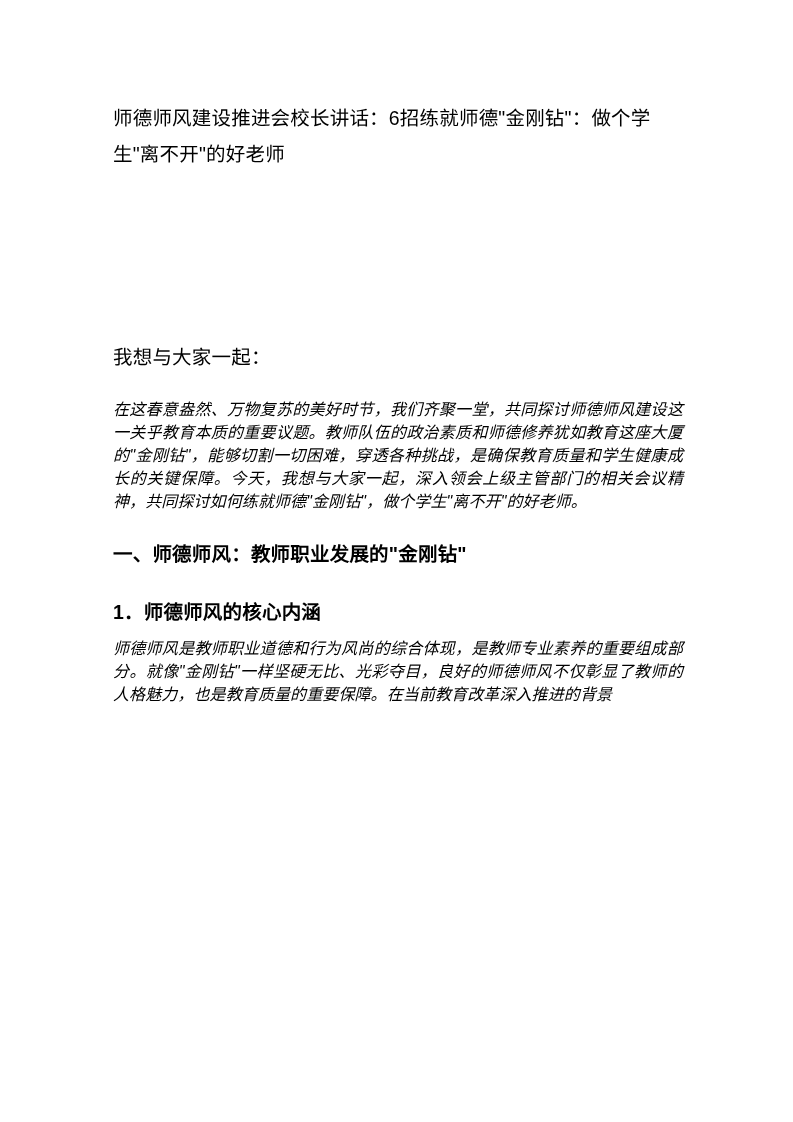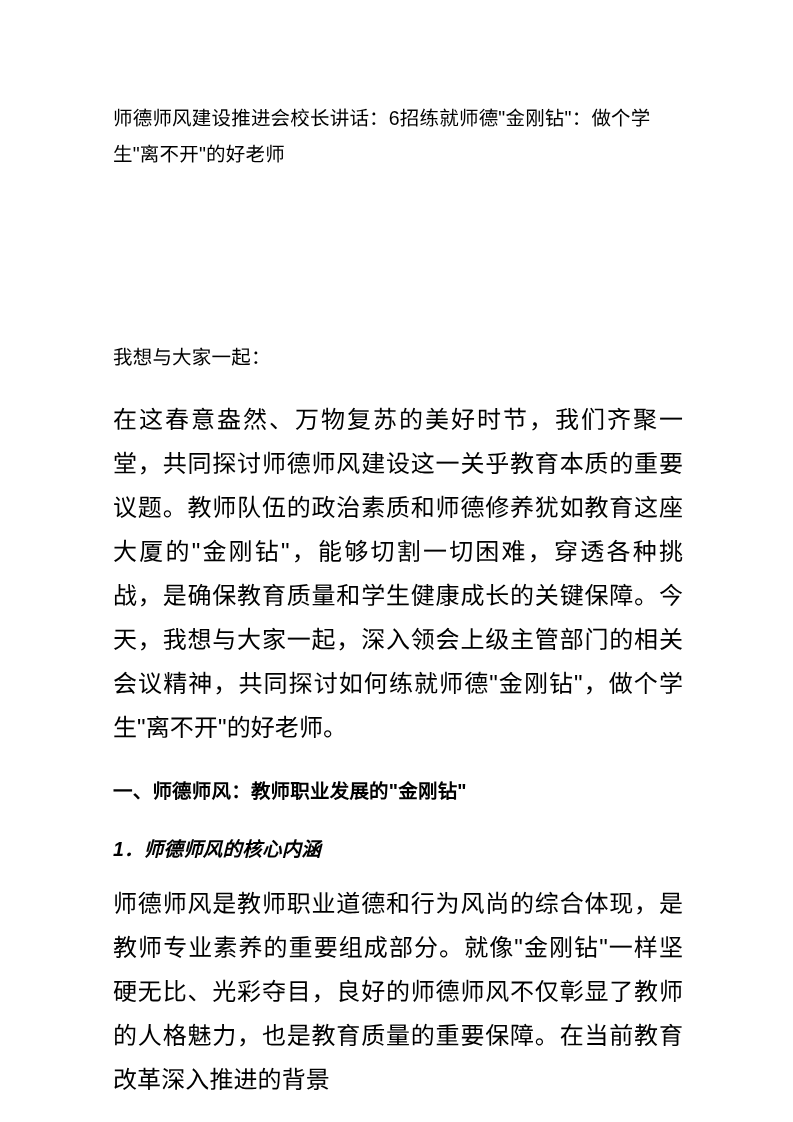--- a/index.html
+++ b/index.html
@@ -34,41 +34,41 @@
   .spacer-after-title {
     height: 168px;
   }
   .salutation {
     font-size: 19.5px;
     line-height: 34px;
     margin: 0 0 24px 0;
     letter-spacing: 0.2px;
   }
   p.body-para {
-    font-size: 24px;
-    line-height: 44px;
+    font-size: 16px;
+    line-height: 23px;
     margin: 0 0 18px 0;
     text-align: justify;
     text-justify: inter-ideograph;
     letter-spacing: 0.1px;
+    font-style: italic;
   }
   h2.heading-1 {
     font-size: 19.5px;
     line-height: 38px;
     font-weight: 700;
     margin: 22px 0 20px 0;
     letter-spacing: 0.2px;
   }
   h3.heading-2 {
     font-size: 19.5px;
     line-height: 38px;
     font-weight: 700;
-    margin: 20px 0 14px 0;
+    margin: 20px 0 6px 0;
     letter-spacing: 0.2px;
-    font-style: italic;
   }
 </style>
 </head>
 <body>
 
 <div class="page">
 
   <h1 class="doc-title">师德师风建设推进会校长讲话：6招练就师德"金刚钻"：做个学生"离不开"的好老师</h1>
 
   <div class="spacer-after-title"></div>

